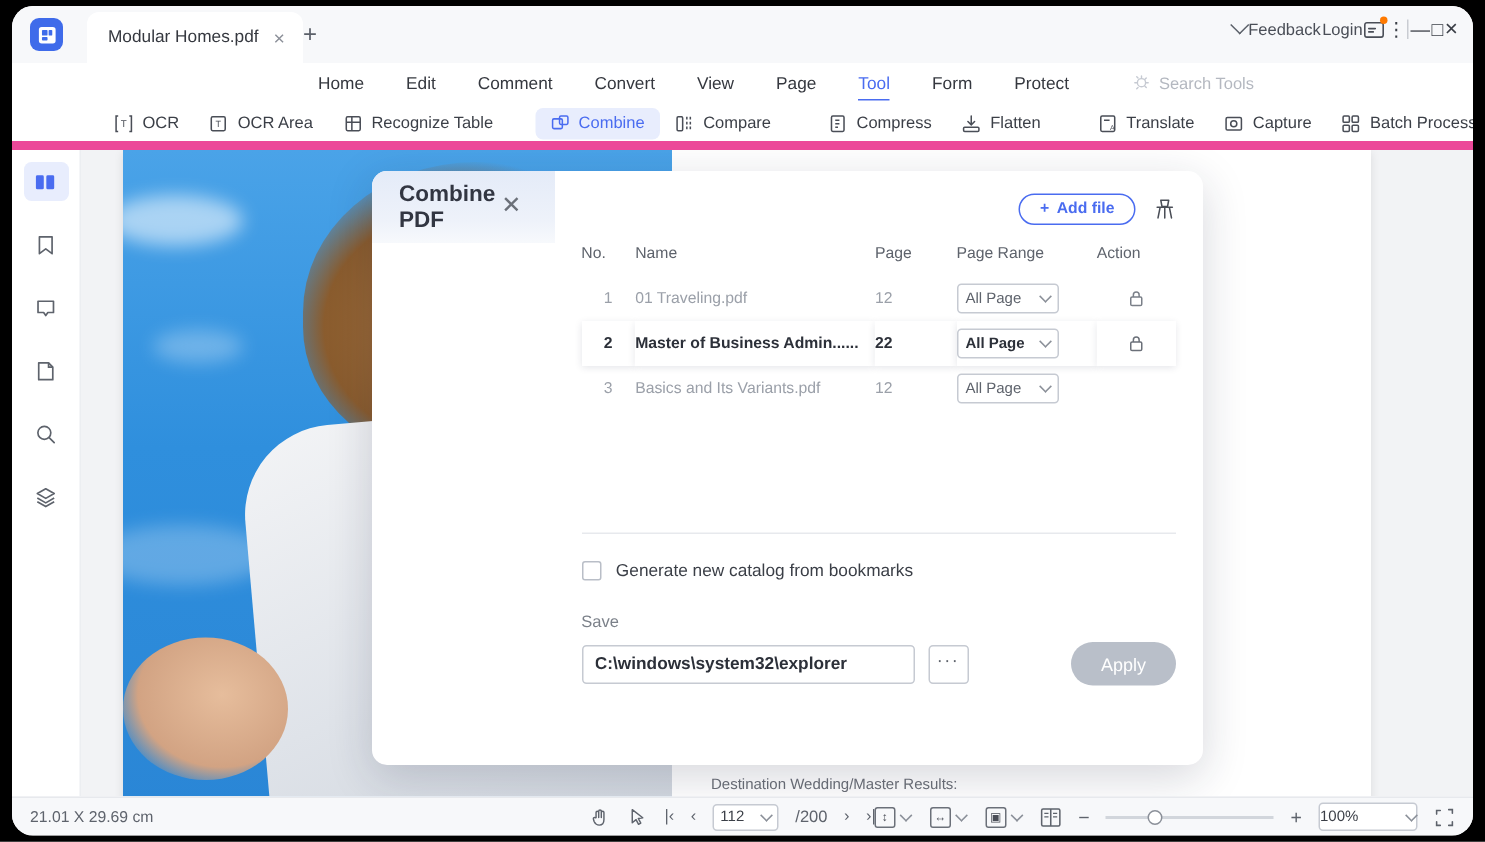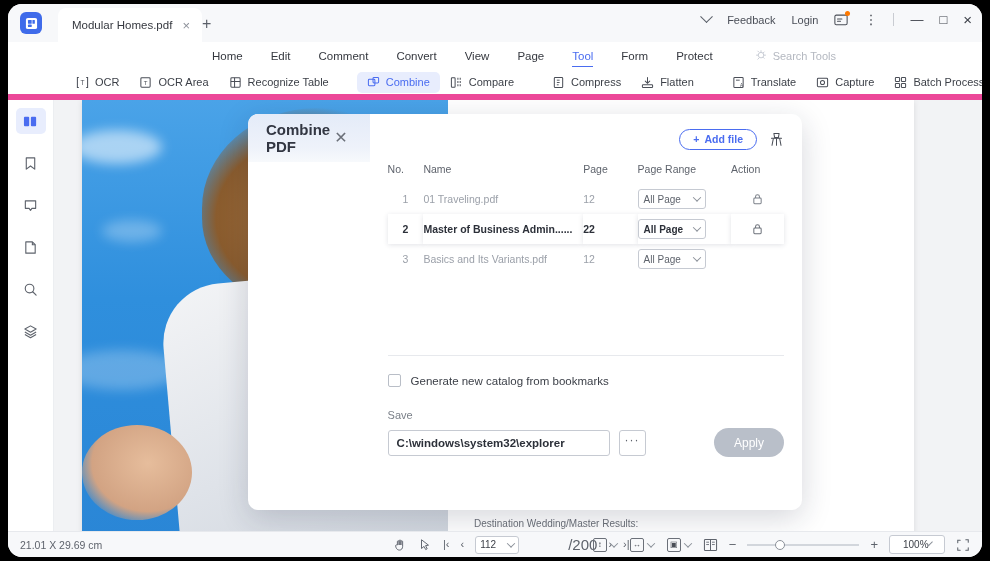--- a/index.html
+++ b/index.html
@@ -70,21 +70,21 @@
     font-size: 16px;
     color: #5b6069;
     line-height: 1;
     cursor: pointer;
   }
   .title-right {
     position: absolute;
     right: 10px; top: 8px;
     display: flex;
     align-items: center;
-    gap: 16px;
+    gap: 1px;
     font-size: 11px;
     color: #4a4e57;
   }
   .title-right .item { cursor: pointer; display:flex; align-items:center; }
   .chev-down {
     width: 9px; height: 9px;
     border-right: 1.4px solid #5b6069;
     border-bottom: 1.4px solid #5b6069;
     transform: rotate(45deg) translate(-2px,-2px);
   }
@@ -456,21 +456,21 @@
     display: flex; align-items: center; gap: 11px;
   }
   .pg-input {
     width: 44px; height: 18px;
     border: 1px solid #c6cad2; border-radius: 3px;
     background: #fff;
     display: flex; align-items: center; justify-content: space-between;
     padding: 0 4px;
     font-size: 10px; color: #3b3f47;
   }
-  .pg-total { font-size: 15px; color: #5e636c; margin-left: 38px; }
+  .pg-total { font-size: 11px; color: #5e636c; }
   .nav-ic { font-size: 11px; color: #5e636c; cursor: pointer; line-height:1; }
   .combo {
     height: 18px;
     border: 1px solid transparent;
     display: flex; align-items: center; gap: 4px;
     cursor: pointer;
   }
   .mini-box {
     width: 14px; height: 14px;
     border: 1px solid #6b7079;
@@ -483,25 +483,25 @@
     width: 112px; height: 2px; background: #d2d6dc; position: relative;
     cursor: pointer;
   }
   .zoom-knob {
     position: absolute; left: 28px; top: -4px;
     width: 10px; height: 10px; border-radius: 50%;
     background: #fff; border: 1.4px solid #8b9099;
   }
   .zoom-sign { font-size: 13px; color: #5e636c; cursor: pointer; line-height: 1; }
   .zoom-val {
-    width: 56px; height: 19px;
+    width: 66px; height: 19px;
     border: 1px solid #c6cad2; border-radius: 3px;
     background: #fff;
     display: flex; align-items: center; justify-content: space-between;
-    padding: 0 13px;
+    padding: 0 0;
     font-size: 10px; color: #3b3f47;
     cursor: pointer;
   }
   svg { display: block; }
 </style>
 </head>
 <body>
 
 <div class="app-window">
 

